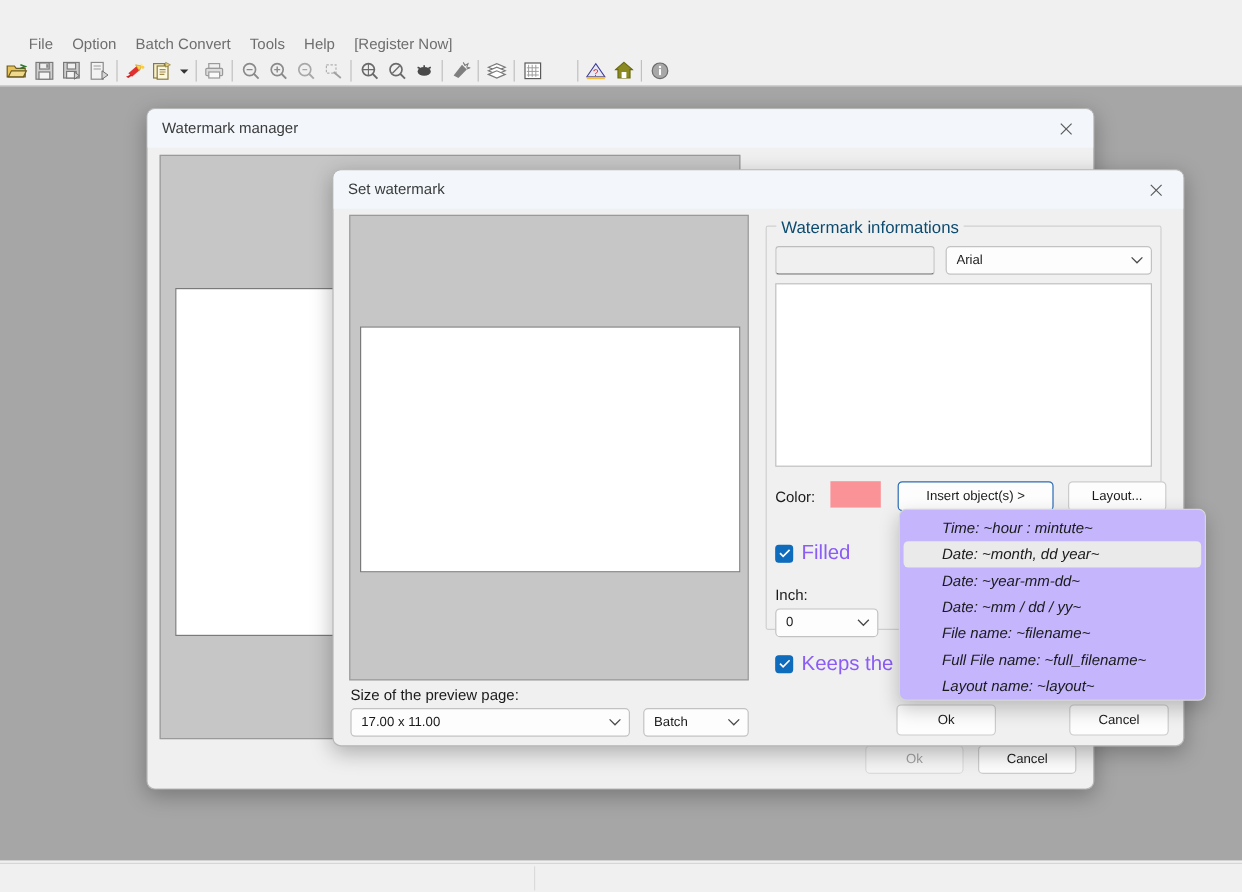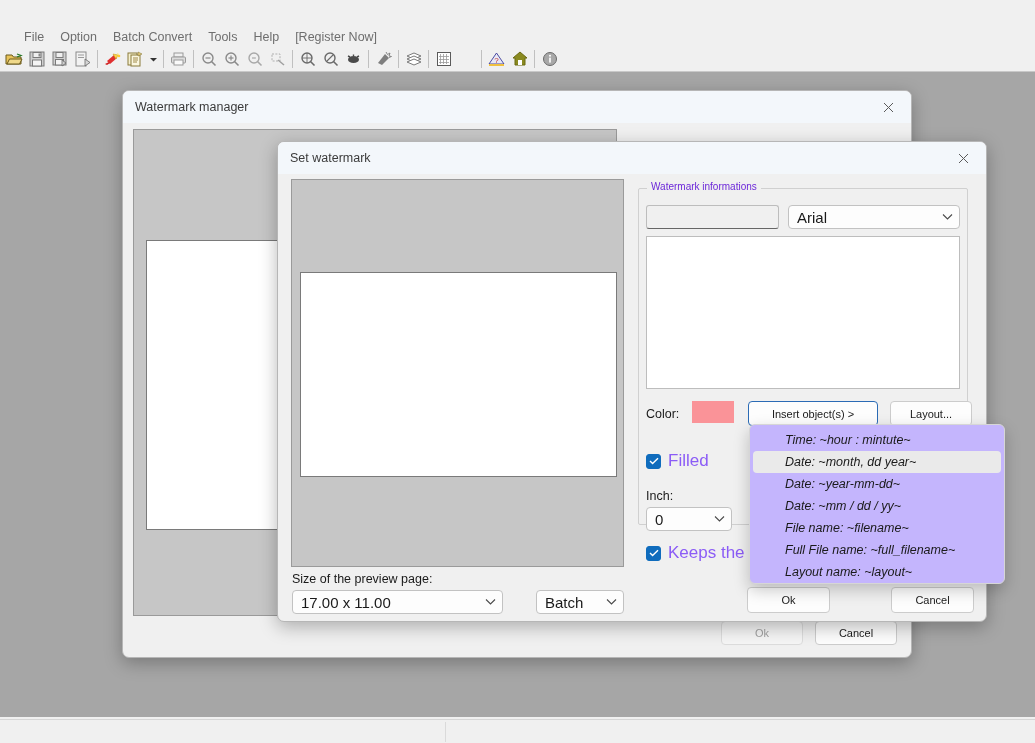--- a/index.html
+++ b/index.html
@@ -222,21 +222,21 @@
 
   
   .combo {
     height: 24px;
     background: #fdfdfd;
     border: 1px solid #c2c2c2;
     border-radius: 4px;
     box-sizing: border-box;
     display: flex; align-items: center;
     padding-left: 8px; padding-right: 6px;
-    font-size: 15px; color: #1a1a1a;
+    font-size: 11px; color: #1a1a1a;
     position: relative;
   }
   .combo .cval { flex: 1; white-space: nowrap; overflow: hidden; }
   .chev { color: #4a4a4a; display: flex; align-items: center; }
 
   .textinput {
     background: #f0f0f0;
     border: 1px solid #bdbdbd;
     border-bottom: 1px solid #666;
     border-radius: 3px;
@@ -257,21 +257,21 @@
     position: absolute;
     border: 1px solid #d0d0d0;
     border-radius: 2px;
     box-sizing: border-box;
   }
   .groupbox-title {
     position: absolute;
     top: -8px; left: 8px;
     background: #f0f0f0;
     padding: 0 4px;
-    font-size: 10px; color: #6d28d9;
+    font-size: 14px; color: #0c4a6e;
   }
 
   .cb-row { position: absolute; display: flex; align-items: center; gap: 7px; }
   .checkbox {
     width: 15px; height: 15px;
     background: #0f6cbd;
     border: 1px solid #0f6cbd;
     border-radius: 3px;
     box-sizing: border-box;
     display: flex; align-items: center; justify-content: center;
@@ -556,21 +556,21 @@
           <line x1="1" y1="1" x2="10" y2="10" stroke="currentColor" stroke-width="1"></line>
           <line x1="10" y1="1" x2="1" y2="10" stroke="currentColor" stroke-width="1"></line>
         </svg>
     </div>
 
     <div class="sw-preview">
       <div class="sw-page"></div>
     </div>
 
     <div class="sw-size-label">Size of the preview page:</div>
-    <div class="combo" style="position:absolute; left:14px; top:448px; width:211px;">
+    <div class="combo" style="position:absolute; left:14px; top:448px; width:233px;">
       <span class="cval">17.00 x 11.00</span>
       <span class="chev">
         <svg width="11" height="8" viewBox="0 0 11 8">
             <path d="M1 1.5L5.5 6 10 1.5" fill="none" stroke="currentColor" stroke-width="1.1"></path>
           </svg>
       </span>
     </div>
     <div class="combo" style="position:absolute; left:258px; top:448px; width:88px;">
       <span class="cval">Batch</span>
       <span class="chev">

